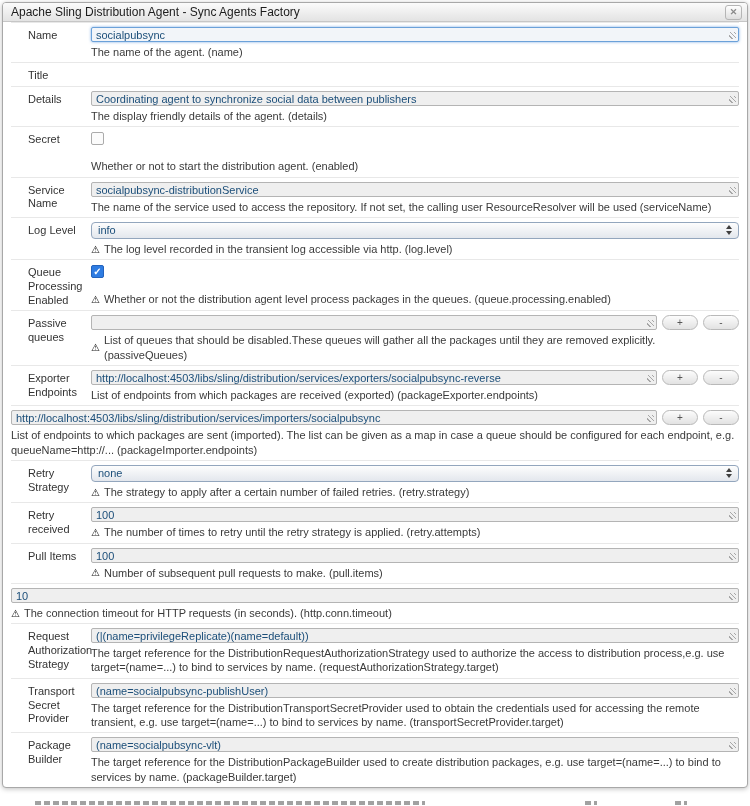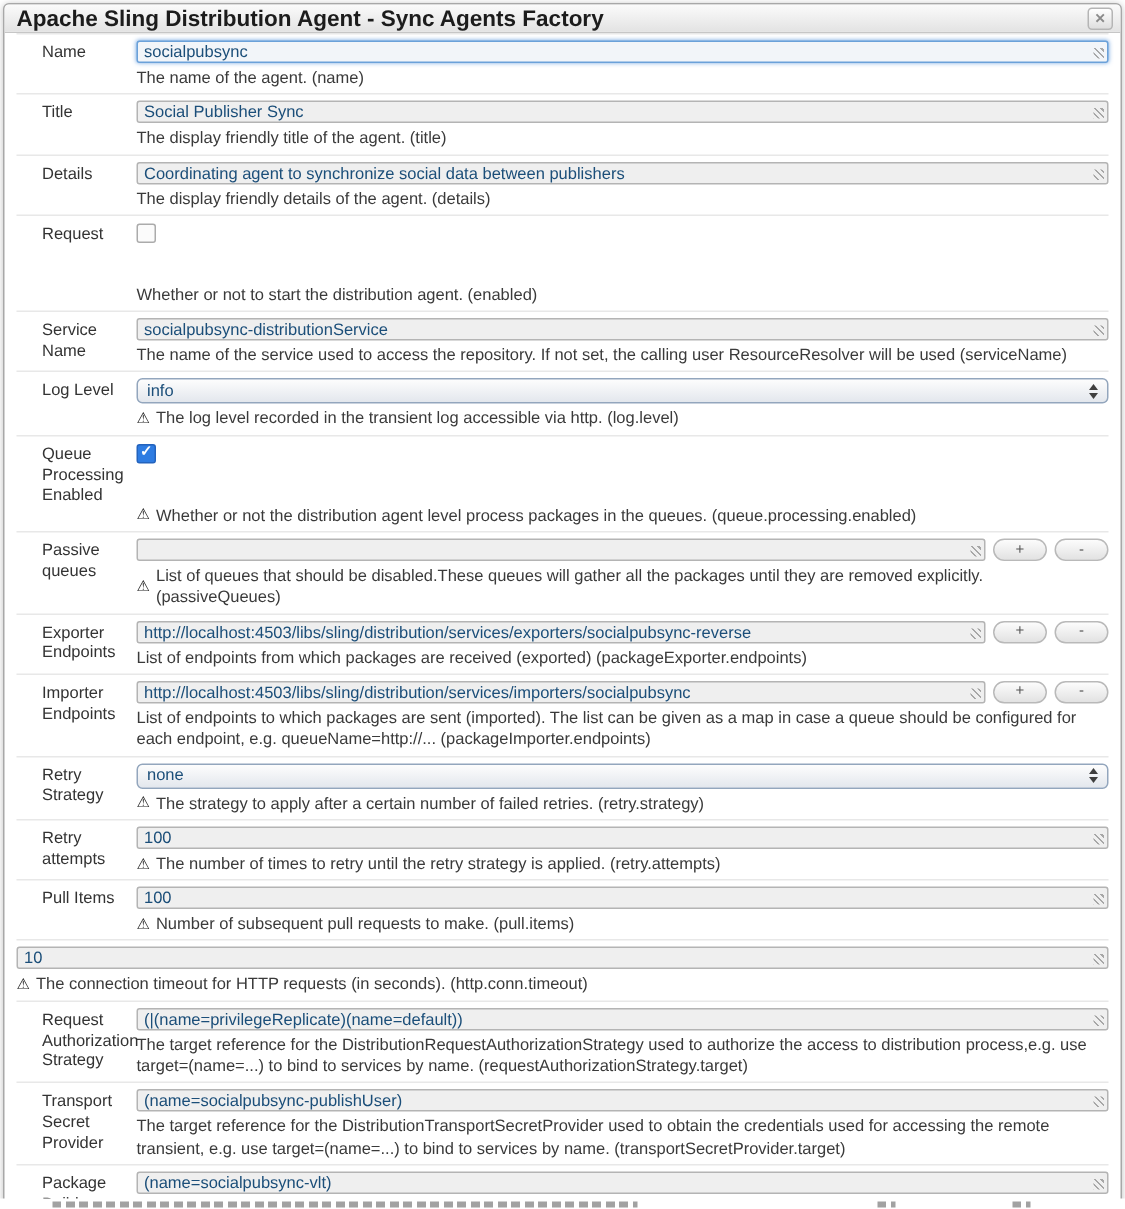--- a/index.html
+++ b/index.html
@@ -12,21 +12,21 @@
   .dialog {
     position:absolute; left:2px; top:2px; width:746px;
     background:#fff; border:1px solid #a8a8a8; border-radius:4px;
     box-shadow:0 1px 5px rgba(0,0,0,.25);
   }
   .titlebar {
     height:19px; display:flex; align-items:center; padding:0 5px 0 8px;
     background:linear-gradient(#fbfbfb,#e3e3e3);
     border-bottom:1px solid #c6c6c6; border-radius:3px 3px 0 0;
   }
-  .title { font-weight:bold; color:#1c1c1c; font-size:15px; }
+  .title { font-weight:normal; color:#1c1c1c; font-size:12px; }
   .close-btn {
     margin-left:auto; width:17px; height:15px; padding:0;
     border:1px solid #b5b5b5; border-radius:3px;
     background:linear-gradient(#ffffff,#dedede);
     color:#8a8a8a; font-size:9px; font-weight:bold; line-height:13px;
     display:flex; align-items:center; justify-content:center; cursor:pointer;
     font-family:"Liberation Sans", sans-serif;
   }
   .subtitle { padding:7px 8px 4px 8px; color:#2e2e2e; }
 
@@ -77,21 +77,21 @@
     flex:none; width:36px; height:15px; margin-left:5px; padding:0;
     border:1px solid #b9b9b9; border-radius:8px;
     background:linear-gradient(#fcfcfc,#e2e2e2); color:#555;
     font-size:10px; line-height:12px; cursor:pointer;
     font-family:"Liberation Sans", sans-serif;
   }
 
   .help { margin-top:3px; display:flex; align-items:center; color:#3a3a3a; line-height:1.3; }
   .warn { flex:none; margin-right:4px; font-size:10px; color:#1a1a1a; }
   .help-text { min-width:0; }
-  .row.cb-row .help { margin-top:28px; }
+  .row.cb-row .help { margin-top:14px; }
 
   .page-behind {
     position:absolute; left:0; bottom:0; width:750px; height:7px; background:#fff;
   }
   .behind-smudge {
     position:absolute; left:35px; top:2px; width:390px; height:4px; opacity:.55;
     background:repeating-linear-gradient(90deg, #555 0 6px, transparent 6px 9px);
   }
   .behind-smudge.s2 { left:585px; width:12px; }
   .behind-smudge.s3 { left:675px; width:12px; }
@@ -120,52 +120,39 @@
 
       </div>
       <div class="help">
 
         <span class="help-text">The name of the agent. (name)</span>
       </div>
     </div>
   </div>
       <div class="row">
     <div class="label">Title</div>
-    <div class="control">
-      <div class="control-line">
-        <div class="ta-wrap">
-          <textarea class="field" spellcheck="false" style="">Social Publisher Sync</textarea>
-          <span class="grip"></span>
-        </div>
-
-      </div>
-      <div class="help">
-
-        <span class="help-text">The display friendly title of the agent. (title)</span>
-      </div>
-    </div>
   </div>
       <div class="row">
     <div class="label">Details</div>
     <div class="control">
       <div class="control-line">
         <div class="ta-wrap">
           <textarea class="field" spellcheck="false" style="">Coordinating agent to synchronize social data between publishers</textarea>
           <span class="grip"></span>
         </div>
 
       </div>
       <div class="help">
 
         <span class="help-text">The display friendly details of the agent. (details)</span>
       </div>
     </div>
   </div>
       <div class="row cb-row">
-    <div class="label">Request</div>
+    <div class="label">Secret</div>
     <div class="control">
       <div class="control-line">
 
         <span class="checkbox"></span>
 
       </div>
       <div class="help">
 
         <span class="help-text">Whether or not to start the distribution agent. (enabled)</span>
       </div>
@@ -253,21 +240,20 @@
         <button class="mini plus">+</button>
         <button class="mini minus">-</button>
       </div>
       <div class="help">
 
         <span class="help-text">List of endpoints from which packages are received (exported) (packageExporter.endpoints)</span>
       </div>
     </div>
   </div>
       <div class="row">
-    <div class="label">Importer Endpoints</div>
     <div class="control">
       <div class="control-line">
         <div class="ta-wrap">
           <textarea class="field" spellcheck="false" style="">http://localhost:4503/libs/sling/distribution/services/importers/socialpubsync</textarea>
           <span class="grip"></span>
         </div>
 
         <button class="mini plus">+</button>
         <button class="mini minus">-</button>
       </div>
@@ -291,21 +277,21 @@
         </div>
 
       </div>
       <div class="help">
         <span class="warn">⚠</span>
         <span class="help-text">The strategy to apply after a certain number of failed retries. (retry.strategy)</span>
       </div>
     </div>
   </div>
       <div class="row">
-    <div class="label">Retry attempts</div>
+    <div class="label">Retry received</div>
     <div class="control">
       <div class="control-line">
         <div class="ta-wrap">
           <textarea class="field" spellcheck="false" style="">100</textarea>
           <span class="grip"></span>
         </div>
 
       </div>
       <div class="help">
         <span class="warn">⚠</span>

